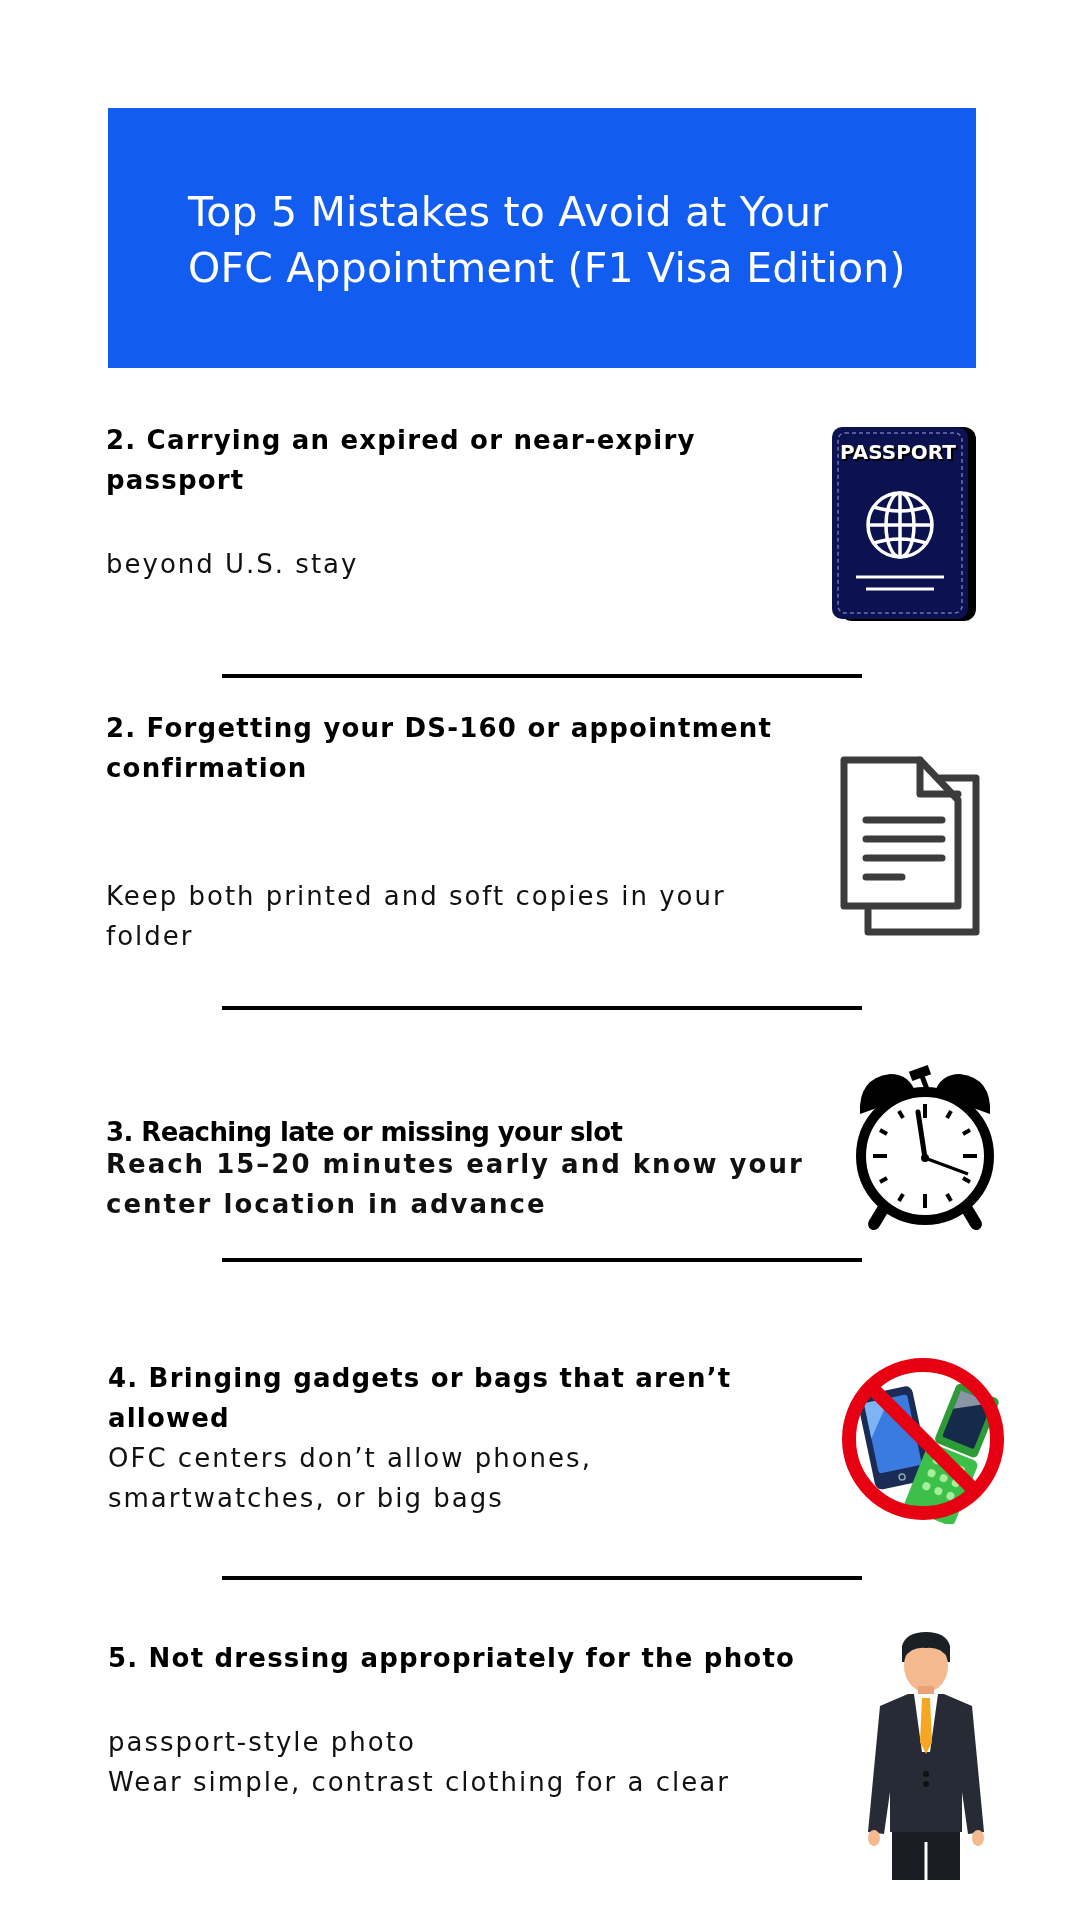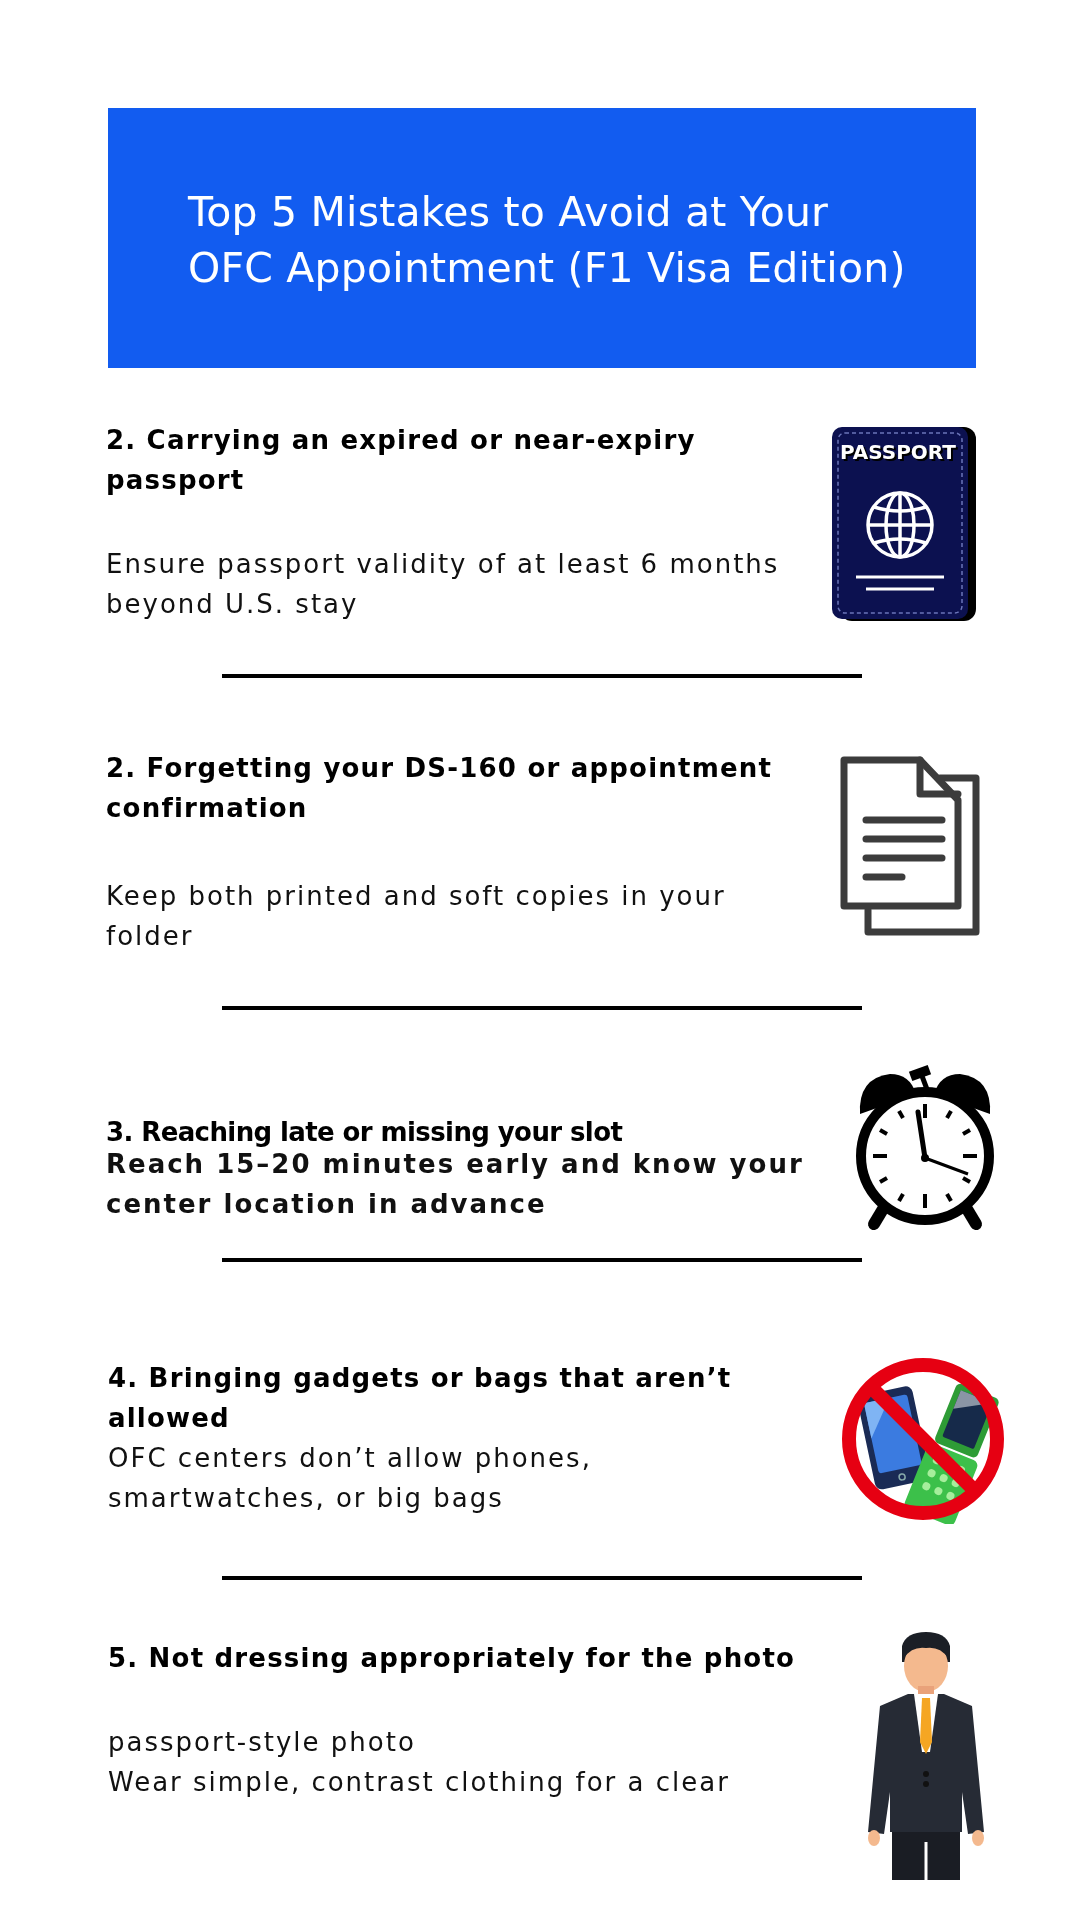--- a/index.html
+++ b/index.html
@@ -41,21 +41,20 @@
     <div>OFC Appointment (F1 Visa Edition)</div>
   </div>
 </div>
 
 <div>
   <div class="heading" style="top:420px;">
     <div>2. Carrying an expired or near-expiry</div>
     <div>passport</div>
   </div>
   <div class="desc" style="top:544px;">
-    <div>Ensure passport validity of at least 6 months</div>
     <div>beyond U.S. stay</div>
   </div>
   <svg class="icon" style="left:830px; top:425px;" width="148" height="198" viewBox="0 0 148 198">
     <rect x="10" y="2" width="136" height="194" rx="12" fill="#000"></rect>
     <rect x="2" y="2" width="136" height="192" rx="10" fill="#0c1150"></rect>
     <rect x="8" y="8" width="124" height="180" rx="7" fill="none" stroke="#6a74b8" stroke-width="1.5" stroke-dasharray="4 3"></rect>
     <text x="70" y="36" text-anchor="middle" font-family="DejaVu Sans, sans-serif" font-weight="bold" font-size="20" fill="#000">PASSPORT</text>
     <text x="68" y="34" text-anchor="middle" font-family="DejaVu Sans, sans-serif" font-weight="bold" font-size="20" fill="#fff">PASSPORT</text>
     <g fill="none" stroke="#fff" stroke-width="3.5">
       <circle cx="70" cy="100" r="32"></circle>
@@ -65,21 +64,21 @@
       <path d="M44 82 Q70 90 96 82"></path>
       <path d="M44 118 Q70 110 96 118"></path>
     </g>
     <line x1="26" y1="152" x2="114" y2="152" stroke="#fff" stroke-width="3"></line>
     <line x1="36" y1="164" x2="104" y2="164" stroke="#fff" stroke-width="3"></line>
   </svg>
 </div>
 <div class="divider" style="top:674px;"></div>
 
 <div>
-  <div class="heading" style="top:748px;">
+  <div class="heading" style="top:708px;">
     <div>2. Forgetting your DS-160 or appointment</div>
     <div>confirmation</div>
   </div>
   <div class="desc" style="top:876px;">
     <div>Keep both printed and soft copies in your</div>
     <div>folder</div>
   </div>
   <svg class="icon" style="left:836px; top:754px;" width="146" height="186" viewBox="0 0 146 186">
     <g fill="none" stroke="#3c3c3c" stroke-width="7" stroke-linejoin="round" stroke-linecap="round">
       <path d="M104 24 H140 V178 H32 V156"></path>

